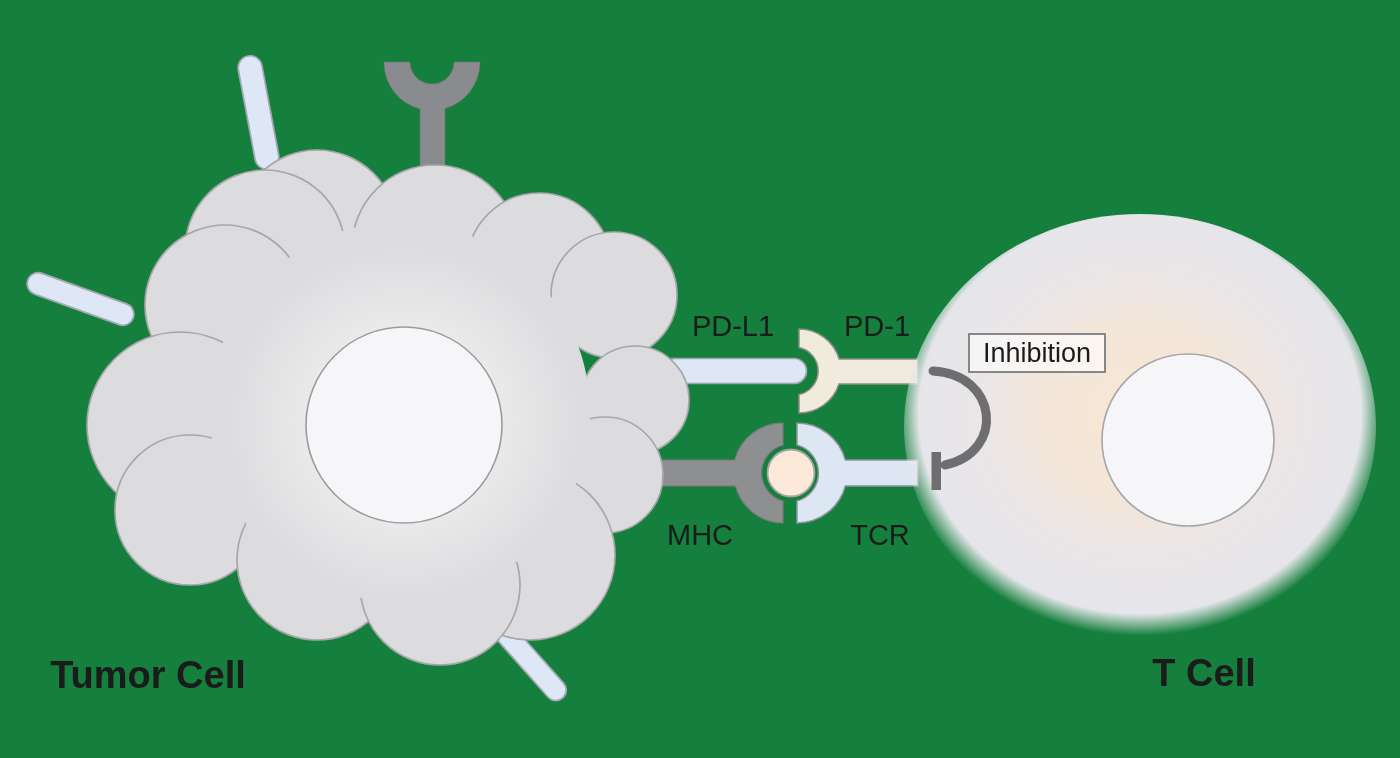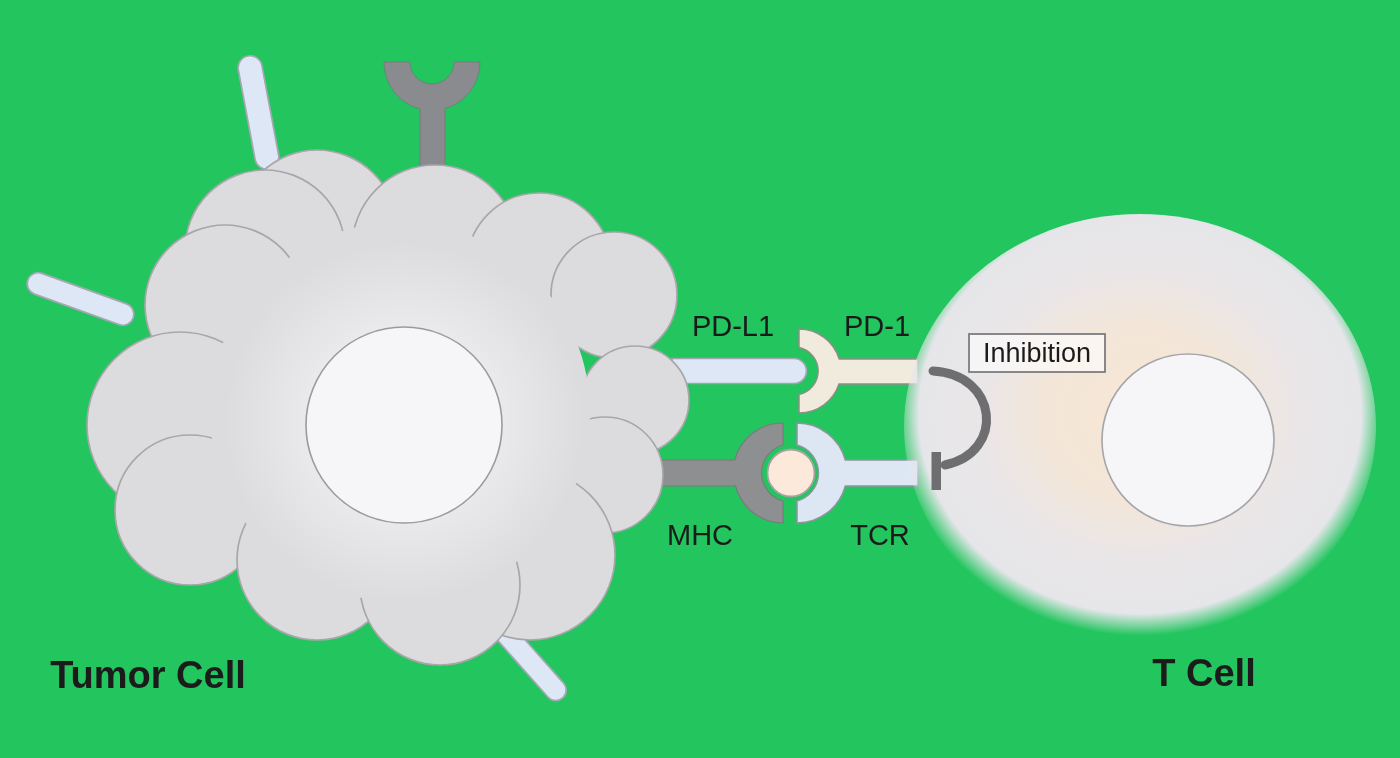--- a/index.html
+++ b/index.html
@@ -1,17 +1,17 @@
 <!DOCTYPE html>
 <html><head>
 <meta charset="utf-8">
 <style>
   html,body{margin:0;padding:0;background:#ffffff;}
   body{width:1400px;height:758px;overflow:hidden;font-family:"Liberation Sans",sans-serif;}
-  .stage{position:relative;width:1400px;height:758px;background:#22c55e;}
+  .stage{position:relative;width:1400px;height:758px;background:#15803d;}
   svg{display:block;position:absolute;left:0;top:0;}
   text{font-family:"Liberation Sans","DejaVu Sans",sans-serif;}
 </style>
 </head>
 <body>
 
 <div class="stage">
 <svg width="1400" height="758" viewBox="0 0 1400 758">
   <defs>
     <radialGradient id="cloudGlow">

